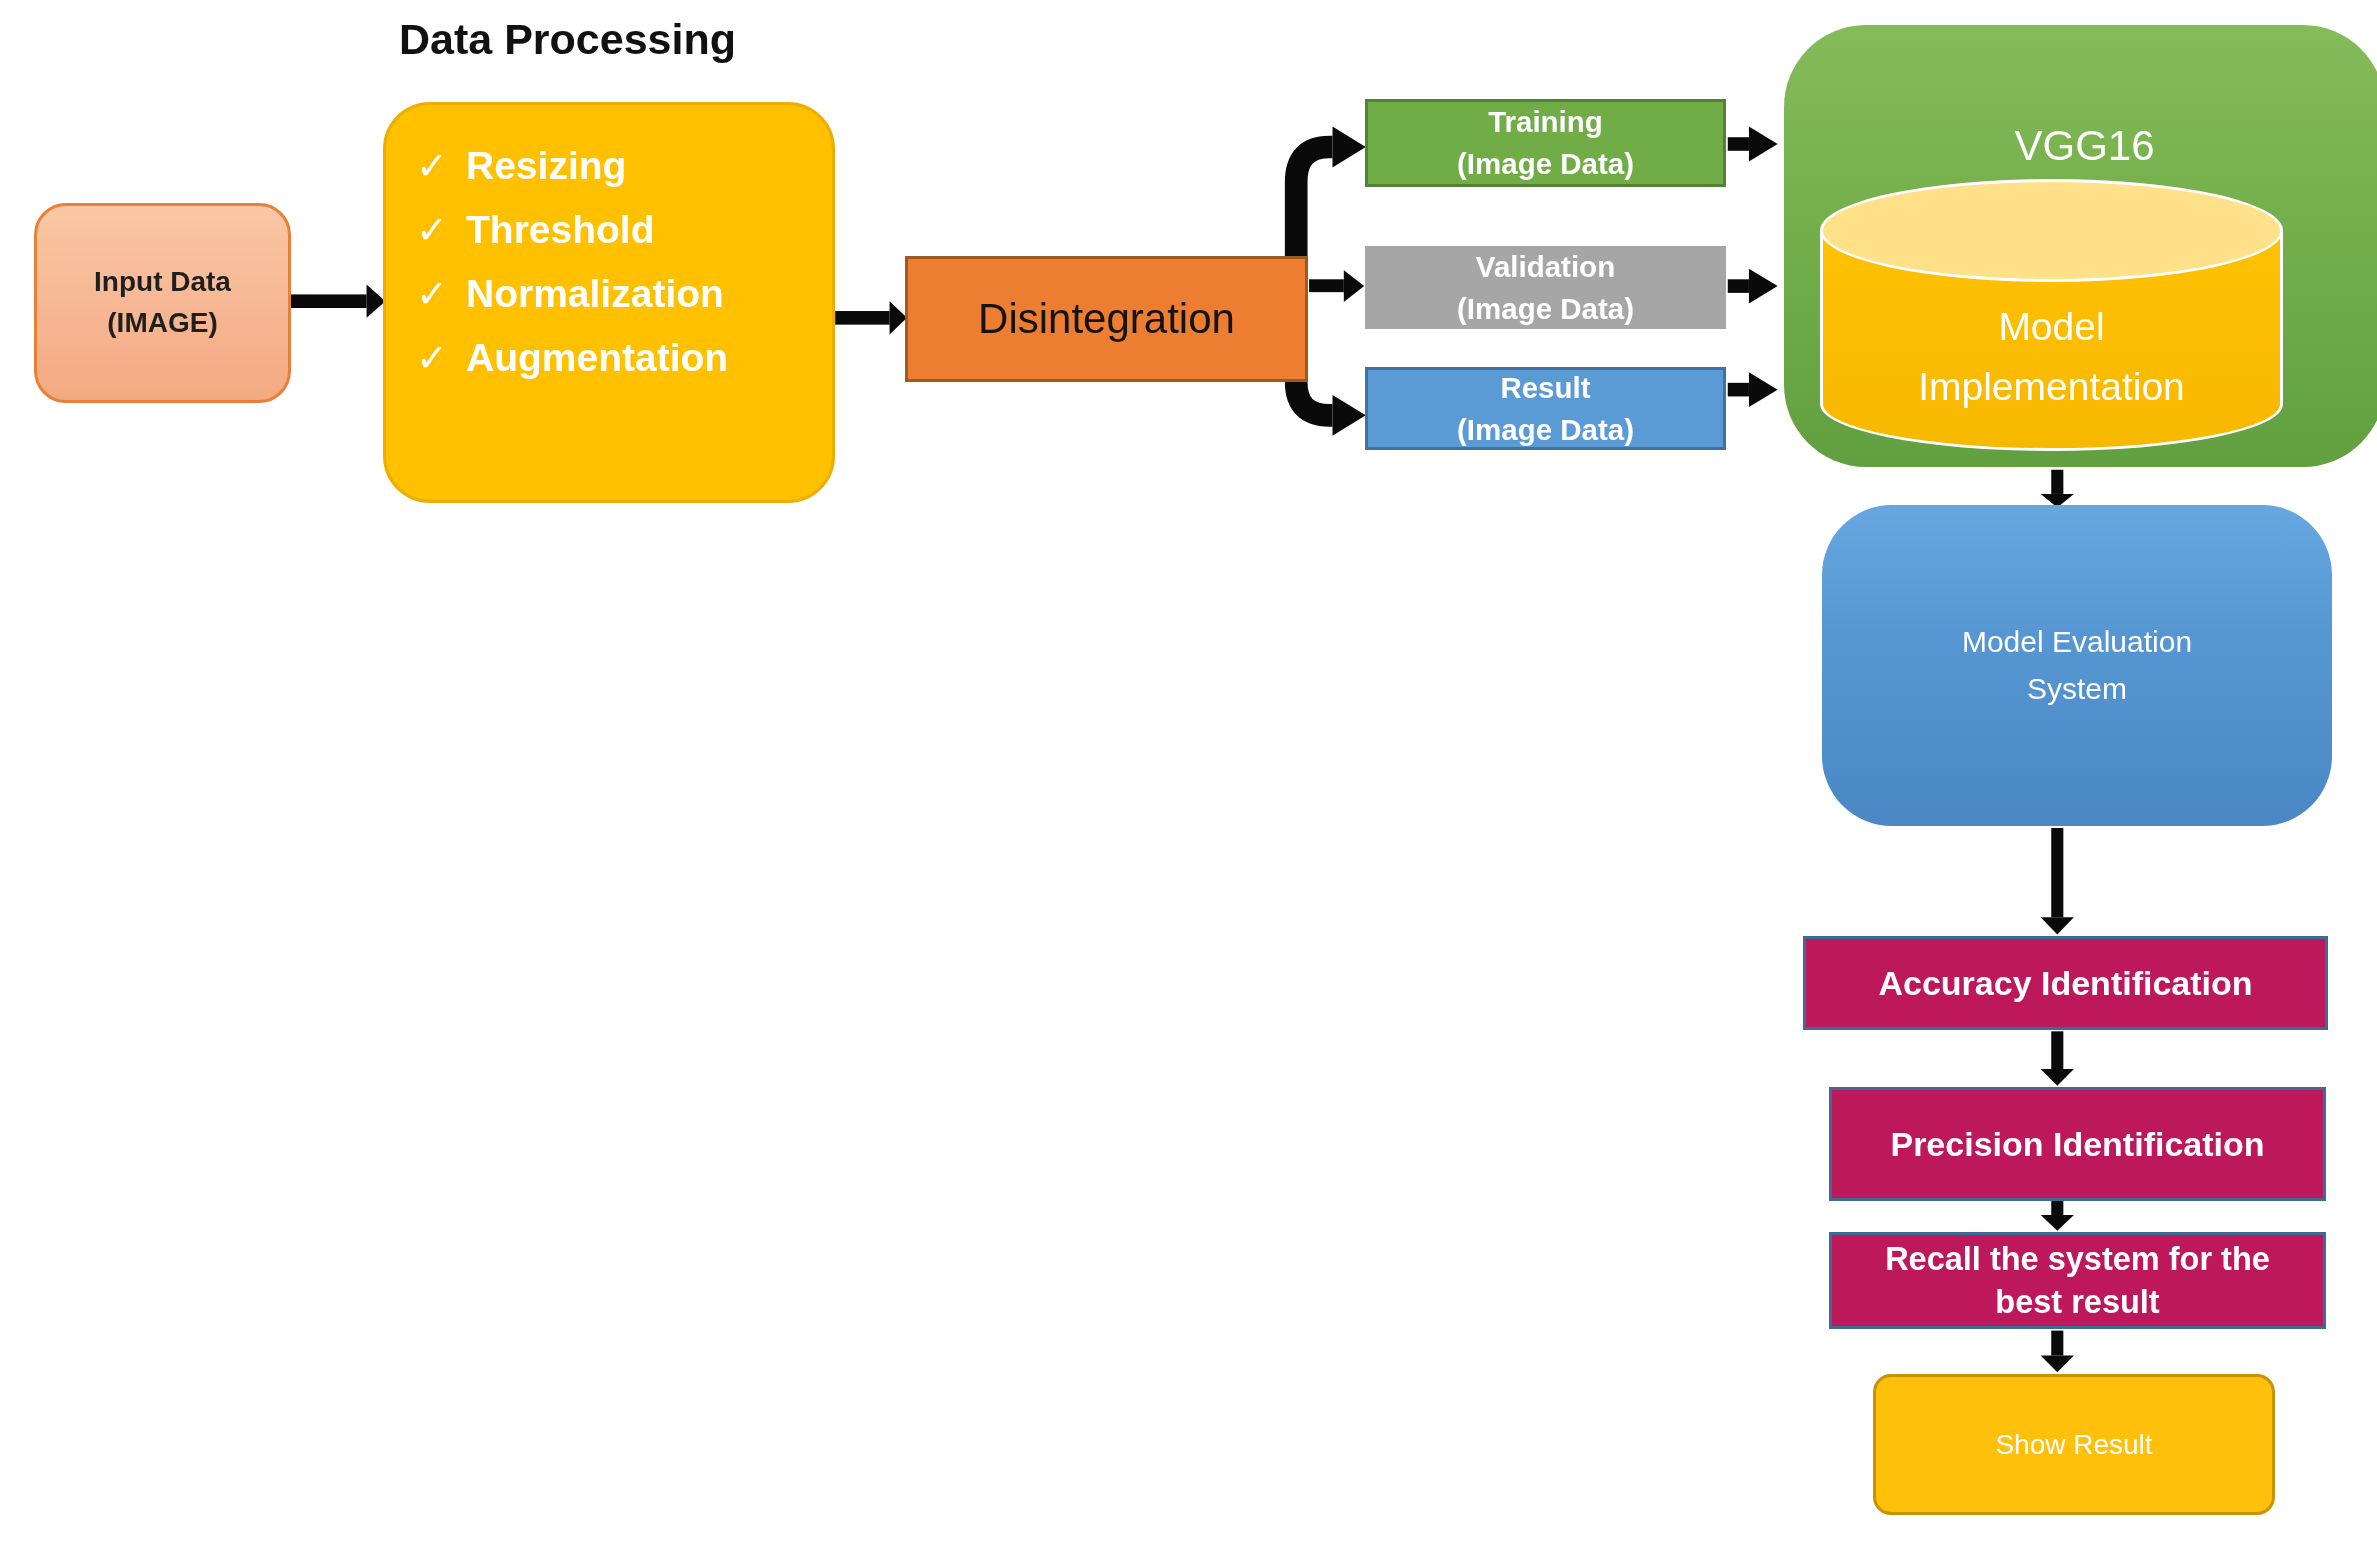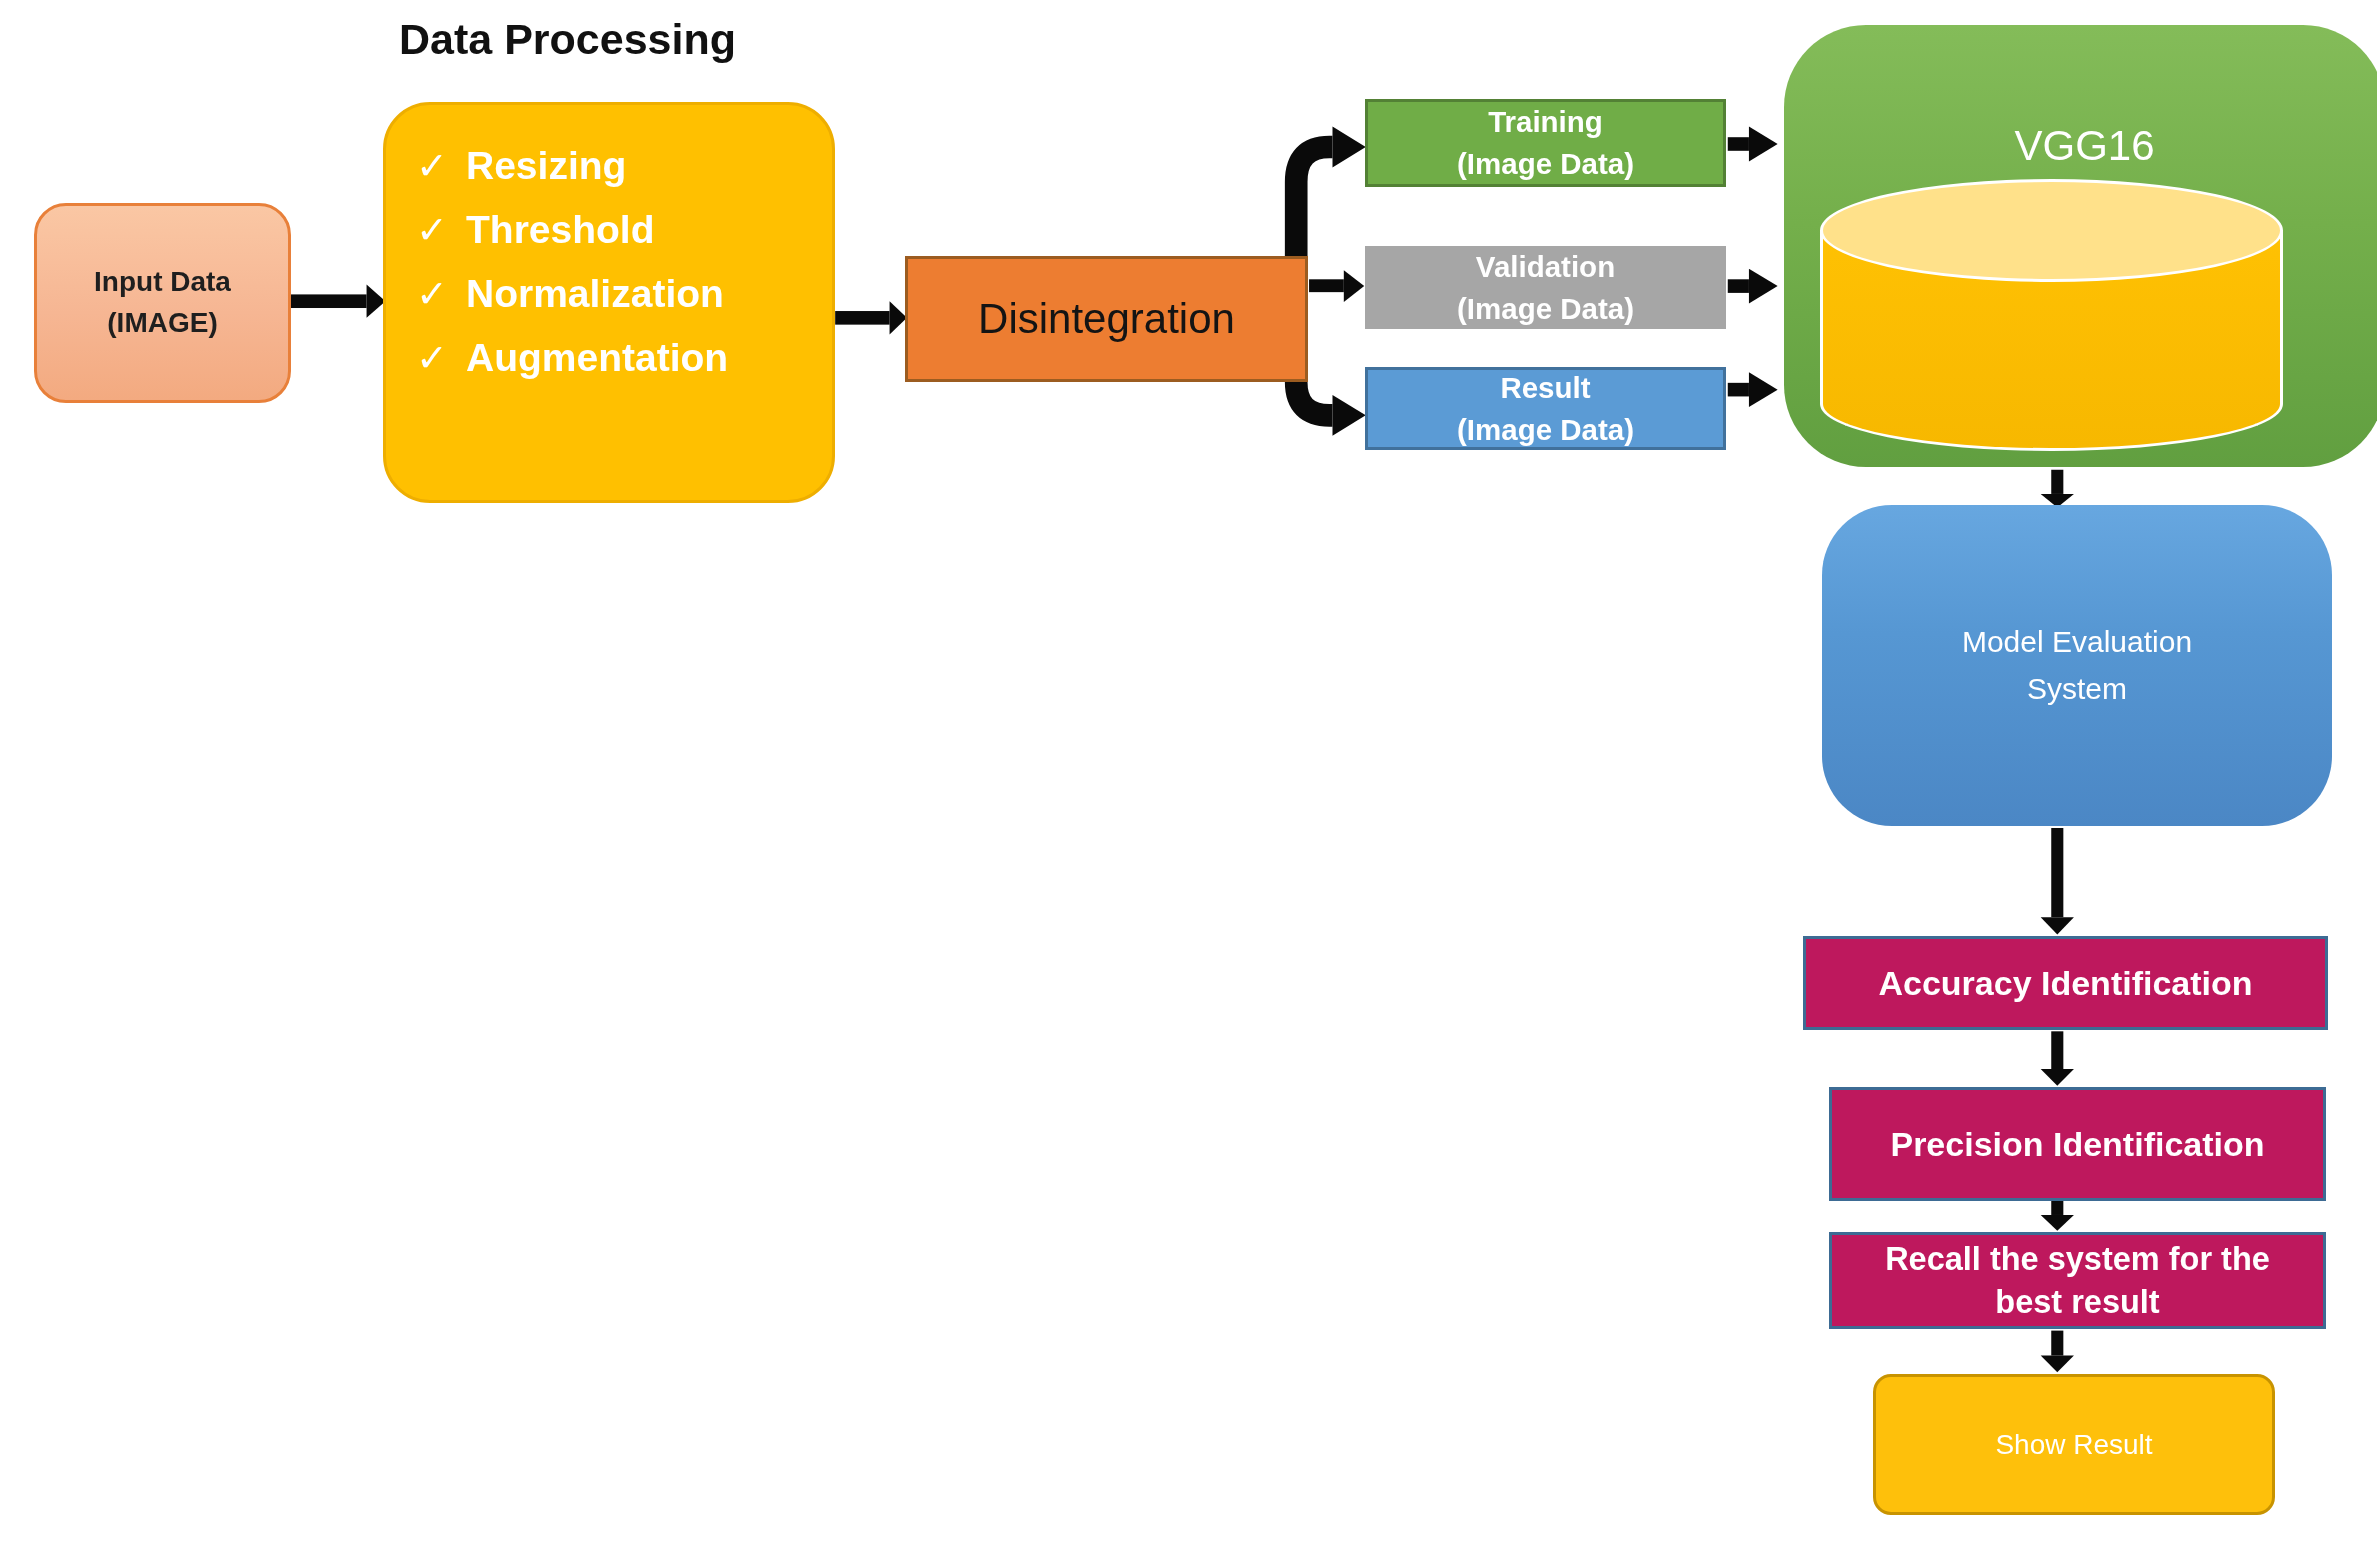--- a/index.html
+++ b/index.html
@@ -264,20 +264,24 @@
   <div class="node split-box testing-box">
     <span>Result</span>
     <span>(Image Data)</span>
   </div>
 
   <div class="node vgg-box">
     <div class="vgg-label">VGG16</div>
     <div class="cylinder">
       <div class="cyl-body"></div>
       <div class="cyl-top"></div>
+      <div class="cyl-text">
+        <span>Model</span>
+        <span>Implementation</span>
+      </div>
     </div>
   </div>
 
   <div class="node evaluation-box">
     <span>Model Evaluation</span>
     <span>System</span>
   </div>
 
   <div class="node metric-box accuracy-box">
     <span>Accuracy Identification</span>

